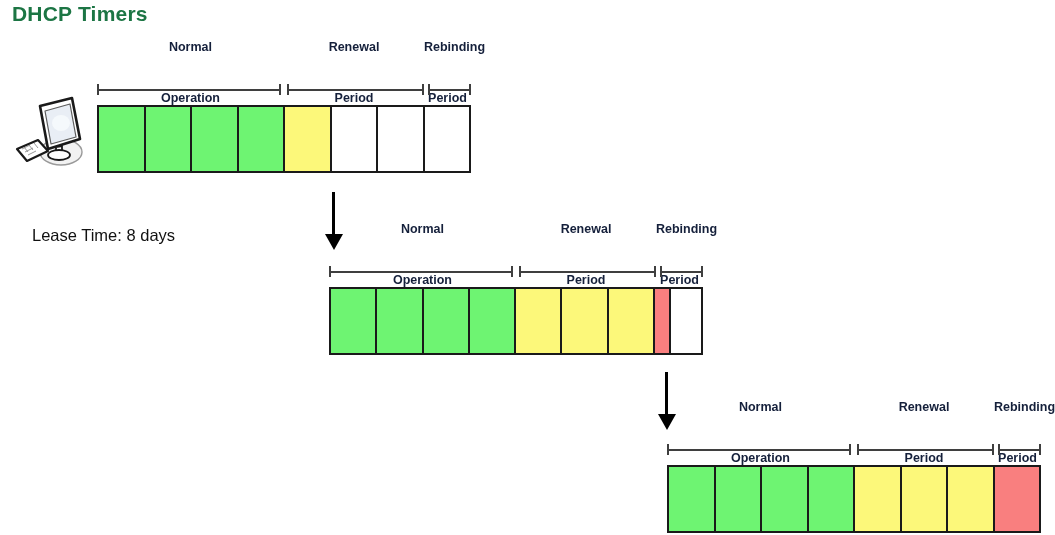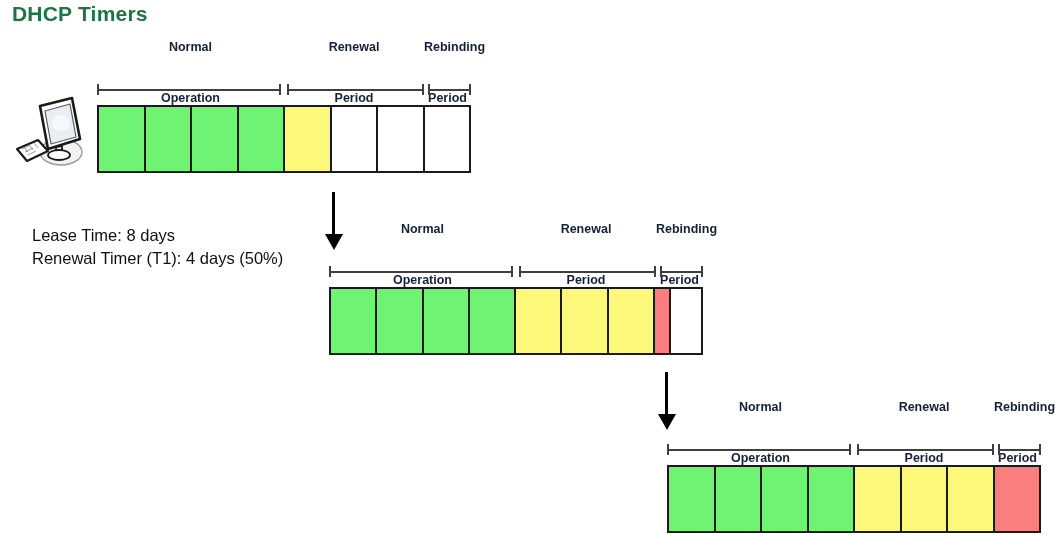--- a/index.html
+++ b/index.html
@@ -202,21 +202,20 @@
     </div>
   </div>
 
   <div class="arrow" style="left:323px; top:192px; height:58px;">
     <div class="shaft" style="height:44px;"></div>
     <div class="head" style="top:42px;"></div>
   </div>
 
   <div id="info-block">
     <div>Lease Time: 8 days</div>
-    <div>Renewal Timer (T1): 4 days (50%)</div>
   </div>
 
   <div class="timeline" style="left:329px; top:222px;">
     <div class="period-label" style="left:0px; top:0px; width:187px;">
       <span>Normal</span>
       <span class="l2">Operation</span>
     </div>
     <div class="period-label" style="left:187px; top:0px; width:140px;">
       <span>Renewal</span>
       <span class="l2">Period</span>

